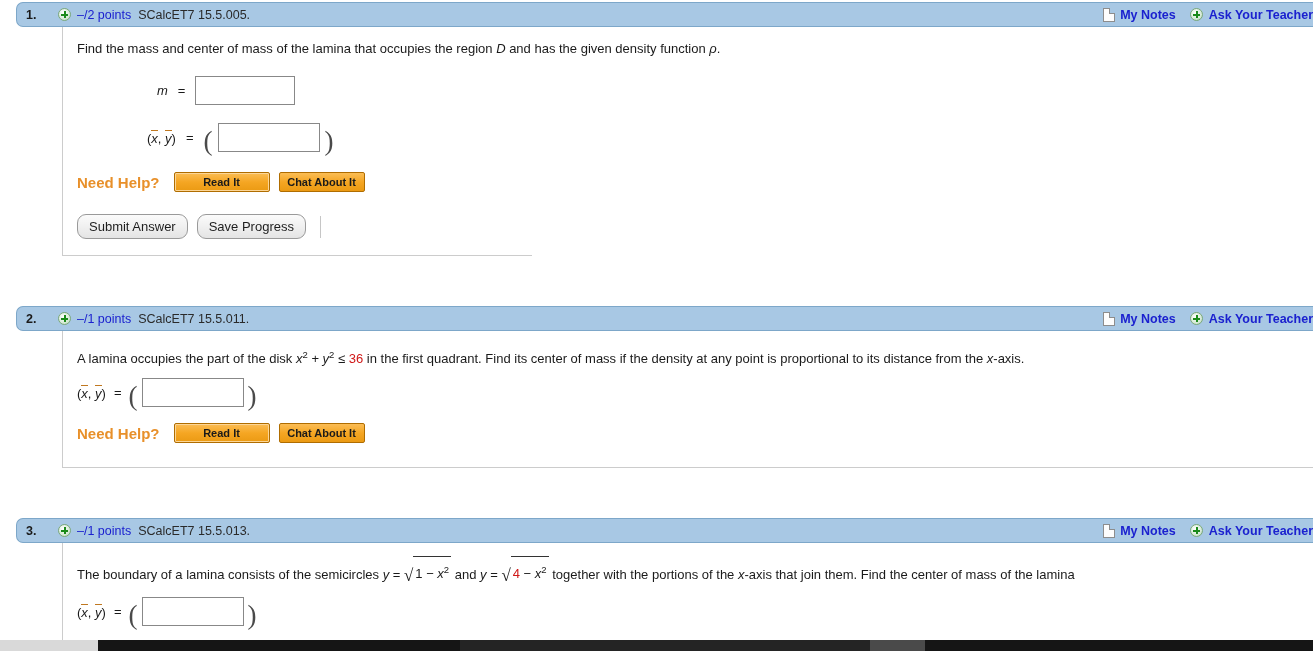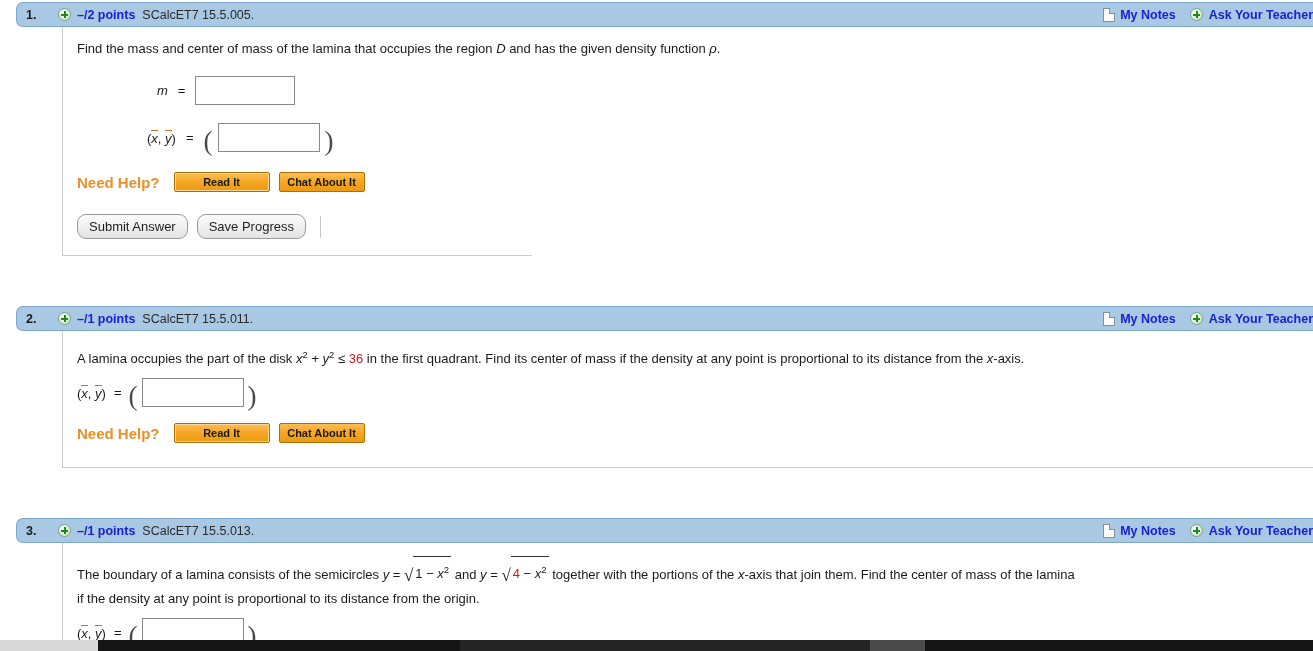--- a/index.html
+++ b/index.html
@@ -56,21 +56,21 @@
   .plus-icon::before, .plus-icon::after {
     content: "";
     position: absolute;
     background: #1a8a1a;
   }
   .plus-icon::before { left: 2px; right: 2px; top: 5px; height: 2px; }
   .plus-icon::after  { top: 2px; bottom: 2px; left: 5px; width: 2px; }
 
   .q-points {
     font-size: 12.5px;
-    font-weight: bold;
+    font-weight: normal;
     color: #1b21cf;
     margin-right: 7px;
     flex: none;
   }
   .q-code {
     font-size: 12.5px;
     color: #2a2a2a;
     flex: none;
   }
   .q-header-right {
@@ -362,21 +362,20 @@
         <span class="plus-icon"></span>
         <span class="link-blue">Ask Your Teacher</span>
       </span>
     </div>
 
     <div class="q-body">
       <div class="q-text" style="padding-top:14px; line-height:24px;">
         <span>The boundary of a lamina consists of the semicircles  </span><span class="ital">y</span><span> = </span><span class="sqrt-wrap"><span class="sqrt-sign">√</span><span class="sqrt-body"><span>1 − </span><span class="ital">x</span><span class="supn">2</span></span></span><span>  and  </span><span class="ital">y</span><span> = </span><span class="sqrt-wrap"><span class="sqrt-sign">√</span><span class="sqrt-body"><span class="red">4</span><span> − </span><span class="ital">x</span><span class="supn">2</span></span></span><span>  together with the portions of the </span><span class="ital">x</span><span>-axis that join them. Find the center of mass of the lamina</span>
       </div>
 
-      <div class="q-text" style="padding-top:2px;">if the density at any point is proportional to its distance from the origin.</div>
 
       <div class="ans-row" style="padding-top:10px;">
         <span class="ans-label" style="margin-right:8px;">(<span class="ovl ital">x</span>,&nbsp;<span class="ovl ital">y</span>)</span>
         <span class="ans-label" style="margin-right:7px;">=</span>
         <span class="paren-big" style="margin-right:4px;">(</span>
         <input class="ans-input" style="width: 102px;" value="">
         <span class="paren-big" style="margin-left:4px;">)</span>
       </div>
 
       <div style="height:20px;"></div>

